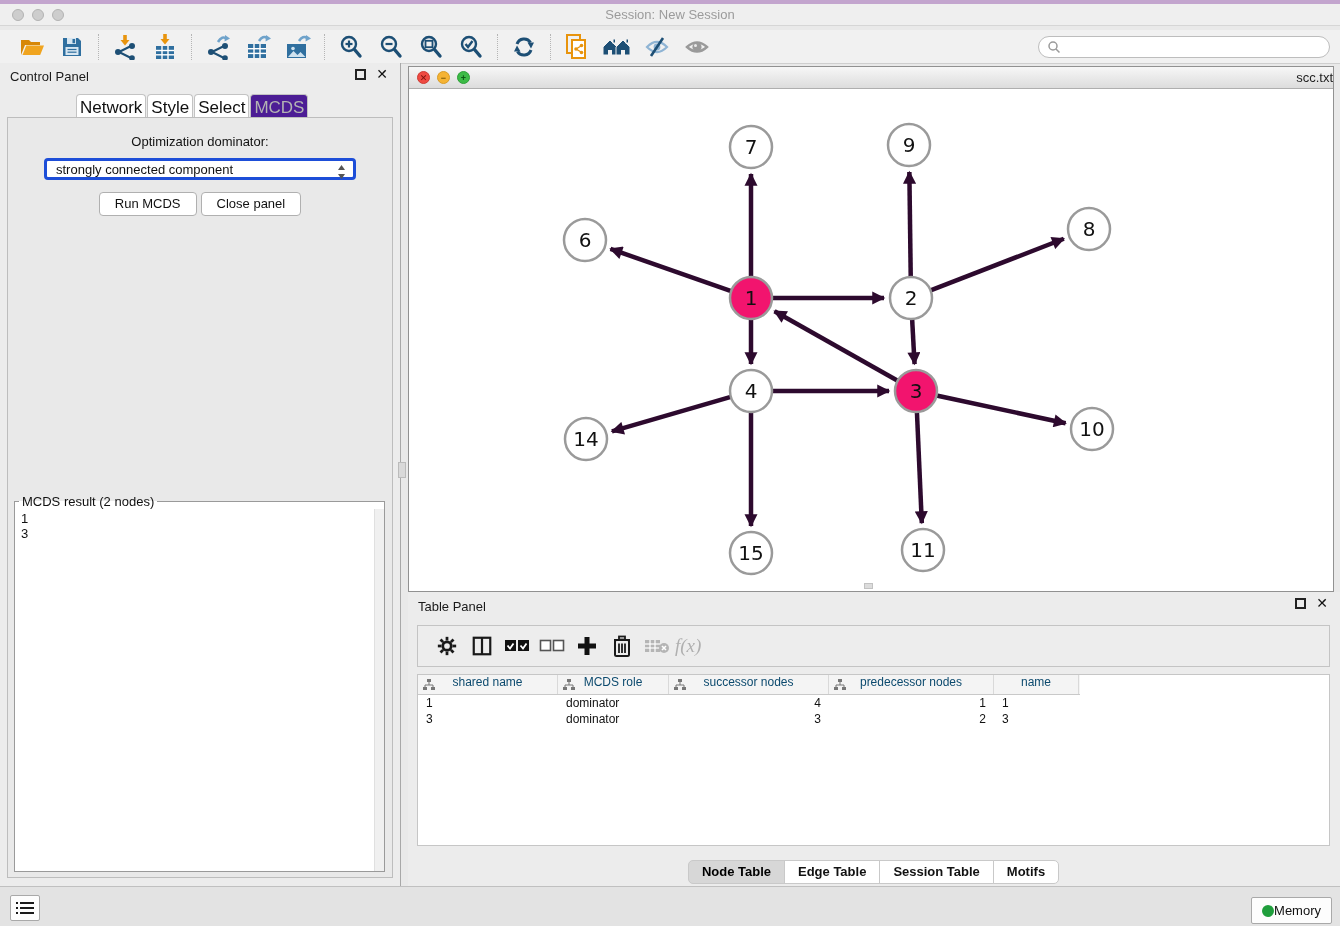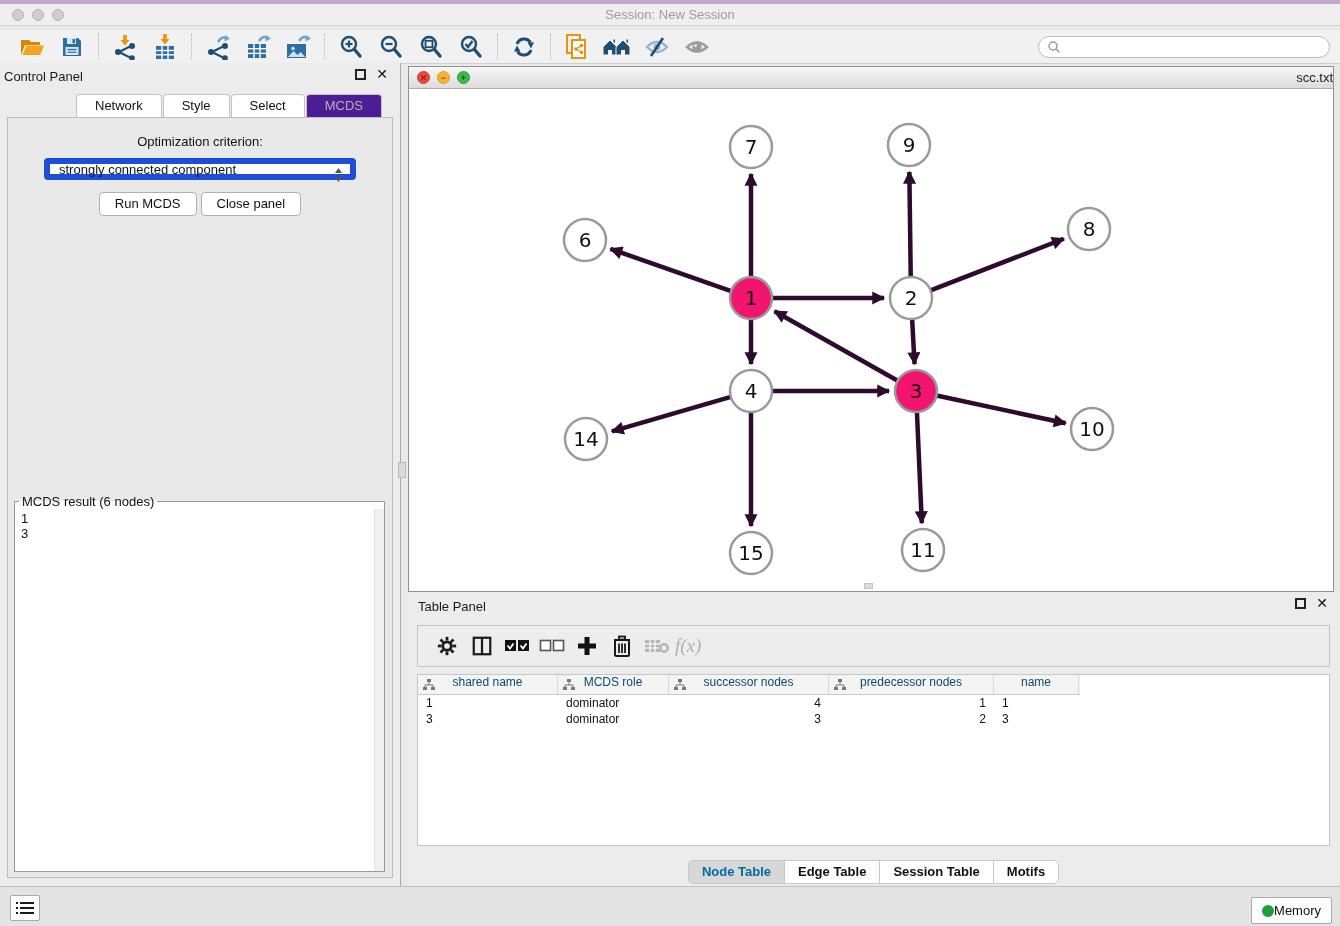--- a/index.html
+++ b/index.html
@@ -23,33 +23,33 @@
     background:transparent; border:none; }
   .tsep { width:1px; height:26px; border-left:1px dotted #b5b5b5; margin:0 6px; }
   .search-wrap { position:absolute; right:10px; top:6px; width:292px; height:22px;
     background:#fff; border:1px solid #bdbdbd; border-radius:12px;
     display:flex; align-items:center; padding-left:8px; }
   .search-wrap input { border:none; outline:none; flex:1; font-size:12px; background:transparent; }
 
   
   .control-panel { position:absolute; left:0; top:63px; width:401px; height:823px;
     background:#ececec; border-right:1px solid #a8a8a8; }
-  .cp-header { position:relative; height:26px; padding:6px 4px 0; font-size:13px; color:#1a1a1a; }
+  .cp-header { position:relative; height:26px; padding:6px 10px 0; font-size:13px; color:#1a1a1a; }
   .panel-btns { position:absolute; right:12px; top:6px; display:flex; gap:10px; align-items:center; }
   .float-btn { width:11px; height:11px; border:2px solid #222; background:transparent; display:inline-block; }
   .close-btn { font-size:14px; font-weight:bold; color:#111; line-height:11px; }
   .cp-tabs { position:absolute; left:76px; top:31px; display:flex; }
   .tab { border:1px solid #c3c3c3; border-bottom:none; background:#fff; color:#111;
-    font-size:13px; padding:3px 18px 4px; border-radius:4px 4px 0 0; margin-right:1px; }
+    font-size:17px; padding:3px 3px 4px; border-radius:4px 4px 0 0; margin-right:1px; }
   .tab.active { background:#4c1d95; color:#b3b3b3; }
   .cp-content { position:absolute; left:7px; top:54px; width:386px; height:761px;
     background:#e9e9e9; border:1px solid #bdbdbd; }
   .opt-label { margin-top:16px; text-align:center; font-size:13px; color:#111; }
   .select-box { position:relative; margin:9px auto 0; width:312px; height:22px; background:#fff;
-    border:6px solid #1d4ed8; border-radius:4px; font-size:13px; color:#111;
+    border:3px solid #1d4ed8; border-radius:4px; font-size:13px; color:#111;
     display:flex; align-items:center; padding-left:9px; }
   .select-arrows { position:absolute; right:7px; top:3px; }
   .btn-row { display:flex; justify-content:center; gap:4px; margin-top:12px; }
   .pbtn { background:#fff; border:1px solid #b0b0b0; border-radius:4px;
     font-size:13px; color:#111; padding:3px 15px 4px; font-family:inherit; }
   .result-group { position:absolute; left:6px; top:376px; width:371px; height:378px;
     border:1px solid #9a9a9a; margin:0; padding:0; background:#fff; }
   .result-group legend { font-size:13px; color:#111; margin-left:4px; padding:0 3px; }
   .result-text { position:absolute; left:0; top:0; width:360px; height:100%;
     font-size:13px; color:#111; padding:2px 0 0 6px; white-space:pre-line; overflow:hidden; }
@@ -92,21 +92,21 @@
     display:flex; justify-content:center; }
   .th-cell svg { position:absolute; left:5px; top:4px; }
   .tr-row { display:flex; height:16px; font-size:12px; color:#111; }
   .td { padding:1px 8px 0; overflow:hidden; white-space:nowrap; }
   .ta-r { text-align:right; }
   .tp-tabs { position:absolute; left:0; right:0; top:268px; display:flex; justify-content:center; }
   .tp-tab { border:1px solid #c9c9c9; background:#fff; color:#111; font-size:13px; font-weight:bold;
     padding:3px 13px 4px; margin-left:-1px; }
   .tp-tab:first-child { border-radius:5px 0 0 5px; }
   .tp-tab:last-child { border-radius:0 5px 5px 0; }
-  .tp-tab.active { background:#d7d7d7; color:#0369a1; }
+  .tp-tab.active { background:#d7d7d7; color:#000000; }
 
   
   .statusbar { position:absolute; left:0; top:886px; width:1340px; height:40px;
     background:#e3e3e3; border-top:1px solid #c0c0c0; }
   .list-btn { position:absolute; left:10px; top:8px; width:30px; height:26px;
     background:#fdfdfd; border:1px solid #a9a9a9; border-radius:2px;
     display:flex; align-items:center; justify-content:center; }
   .memory-btn { position:absolute; right:8px; top:10px; height:27px;
     background:#fdfdfd; border:1px solid #a9a9a9; border-radius:2px;
     display:flex; align-items:center; gap:0; padding:0 10px; font-size:13px; color:#111; }
@@ -310,36 +310,36 @@
       <span class="close-btn">✕</span>
     </span>
   </div>
   <div class="cp-tabs">
     <div class="tab">Network</div>
     <div class="tab">Style</div>
     <div class="tab">Select</div>
     <div class="tab active">MCDS</div>
   </div>
   <div class="cp-content">
-    <div class="opt-label">Optimization criterion:</div>
+    <div class="opt-label">Optimization dominator:</div>
     <div class="select-box">
       <span>strongly connected component</span>
       <span class="select-arrows">
         <svg width="9" height="16" viewBox="0 0 9 16">
             <path d="M4.5 1 L8 6 H1 Z" fill="#555"></path>
             <path d="M4.5 15 L1 10 H8 Z" fill="#555"></path>
           </svg>
       </span>
     </div>
     <div class="btn-row">
       <button class="pbtn">Run MCDS</button>
       <button class="pbtn">Close panel</button>
     </div>
     <fieldset class="result-group">
-      <legend>MCDS result (6 nodes)</legend>
+      <legend>MCDS result (2 nodes)</legend>
       <div class="result-text">1
 3</div>
       <div class="result-scroll"></div>
     </fieldset>
   </div>
 </div>
 <div class="v-splitter-grip"></div>
 
 <div class="net-window">
   <div class="net-titlebar">

